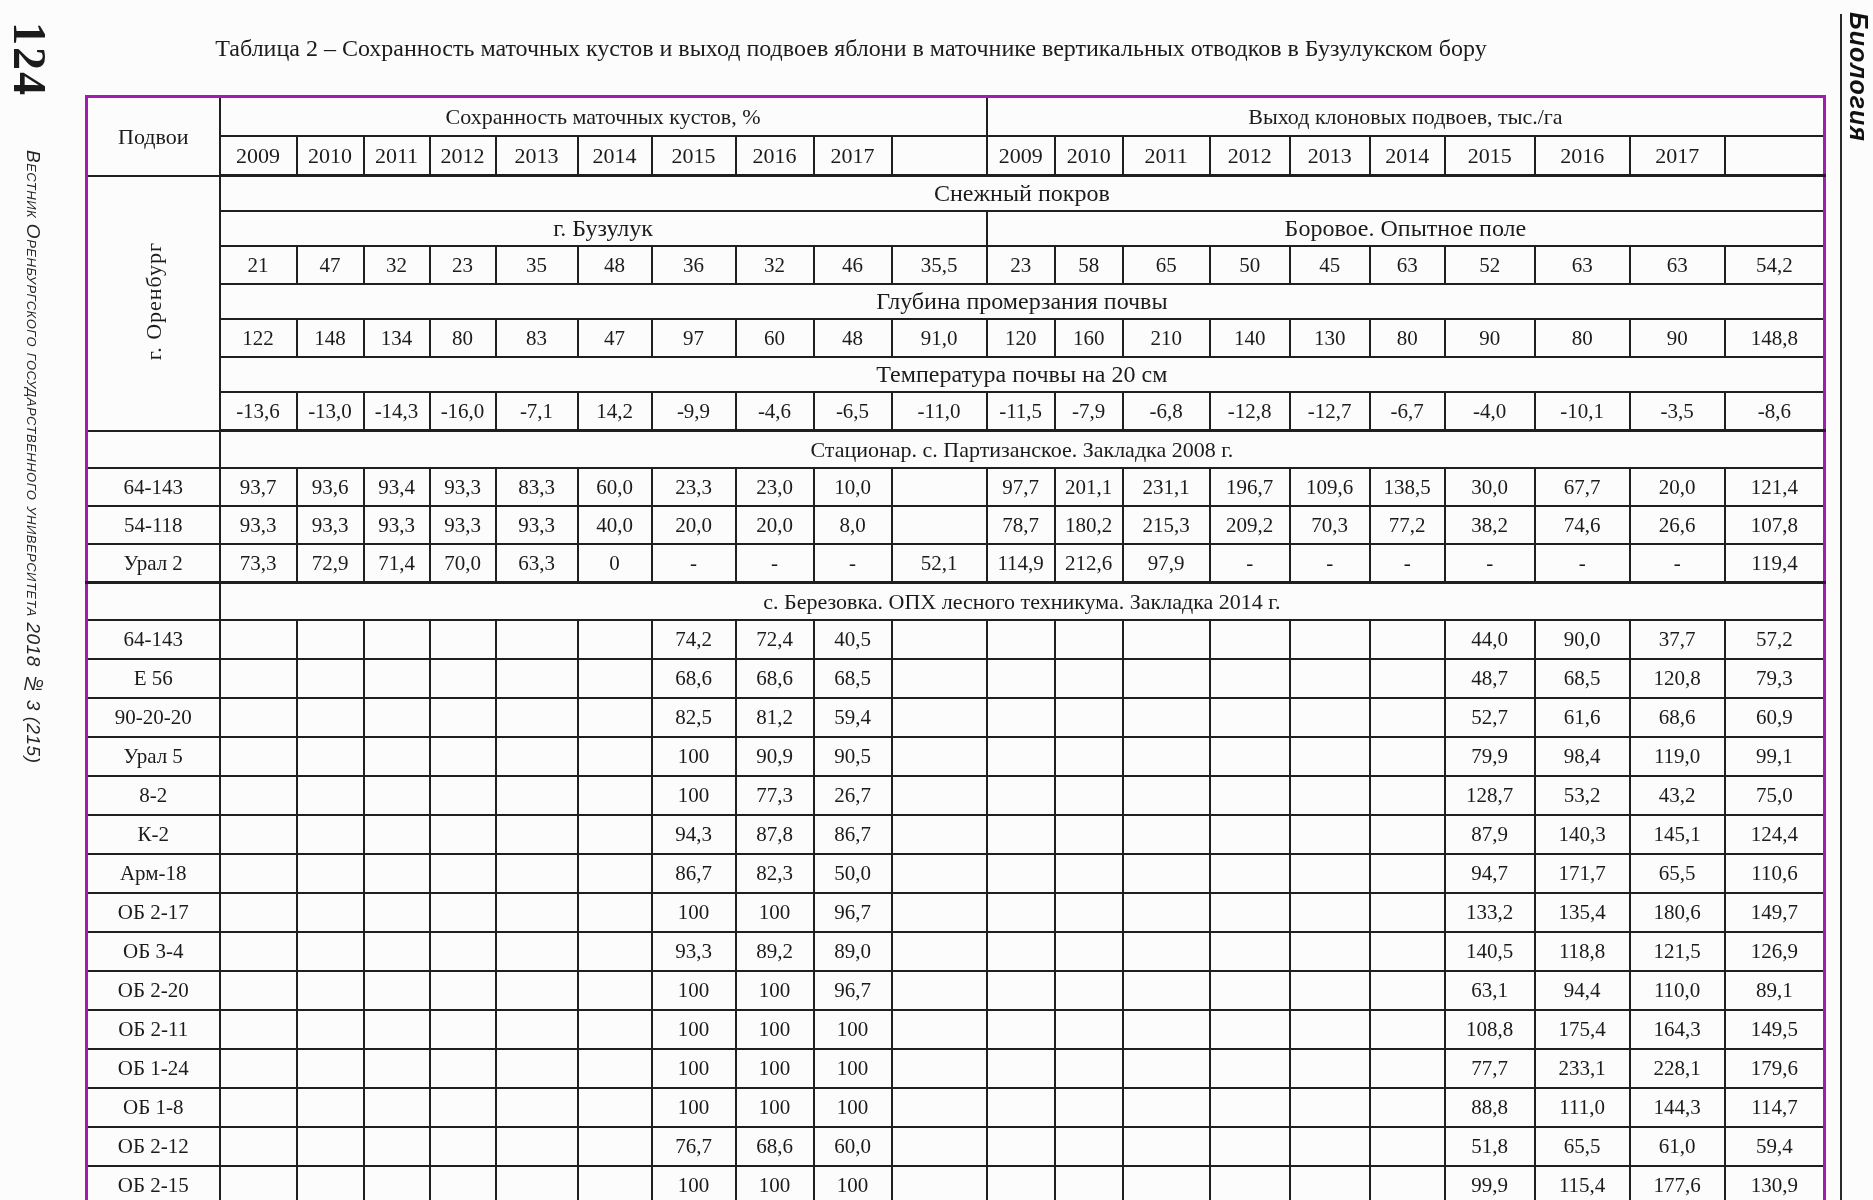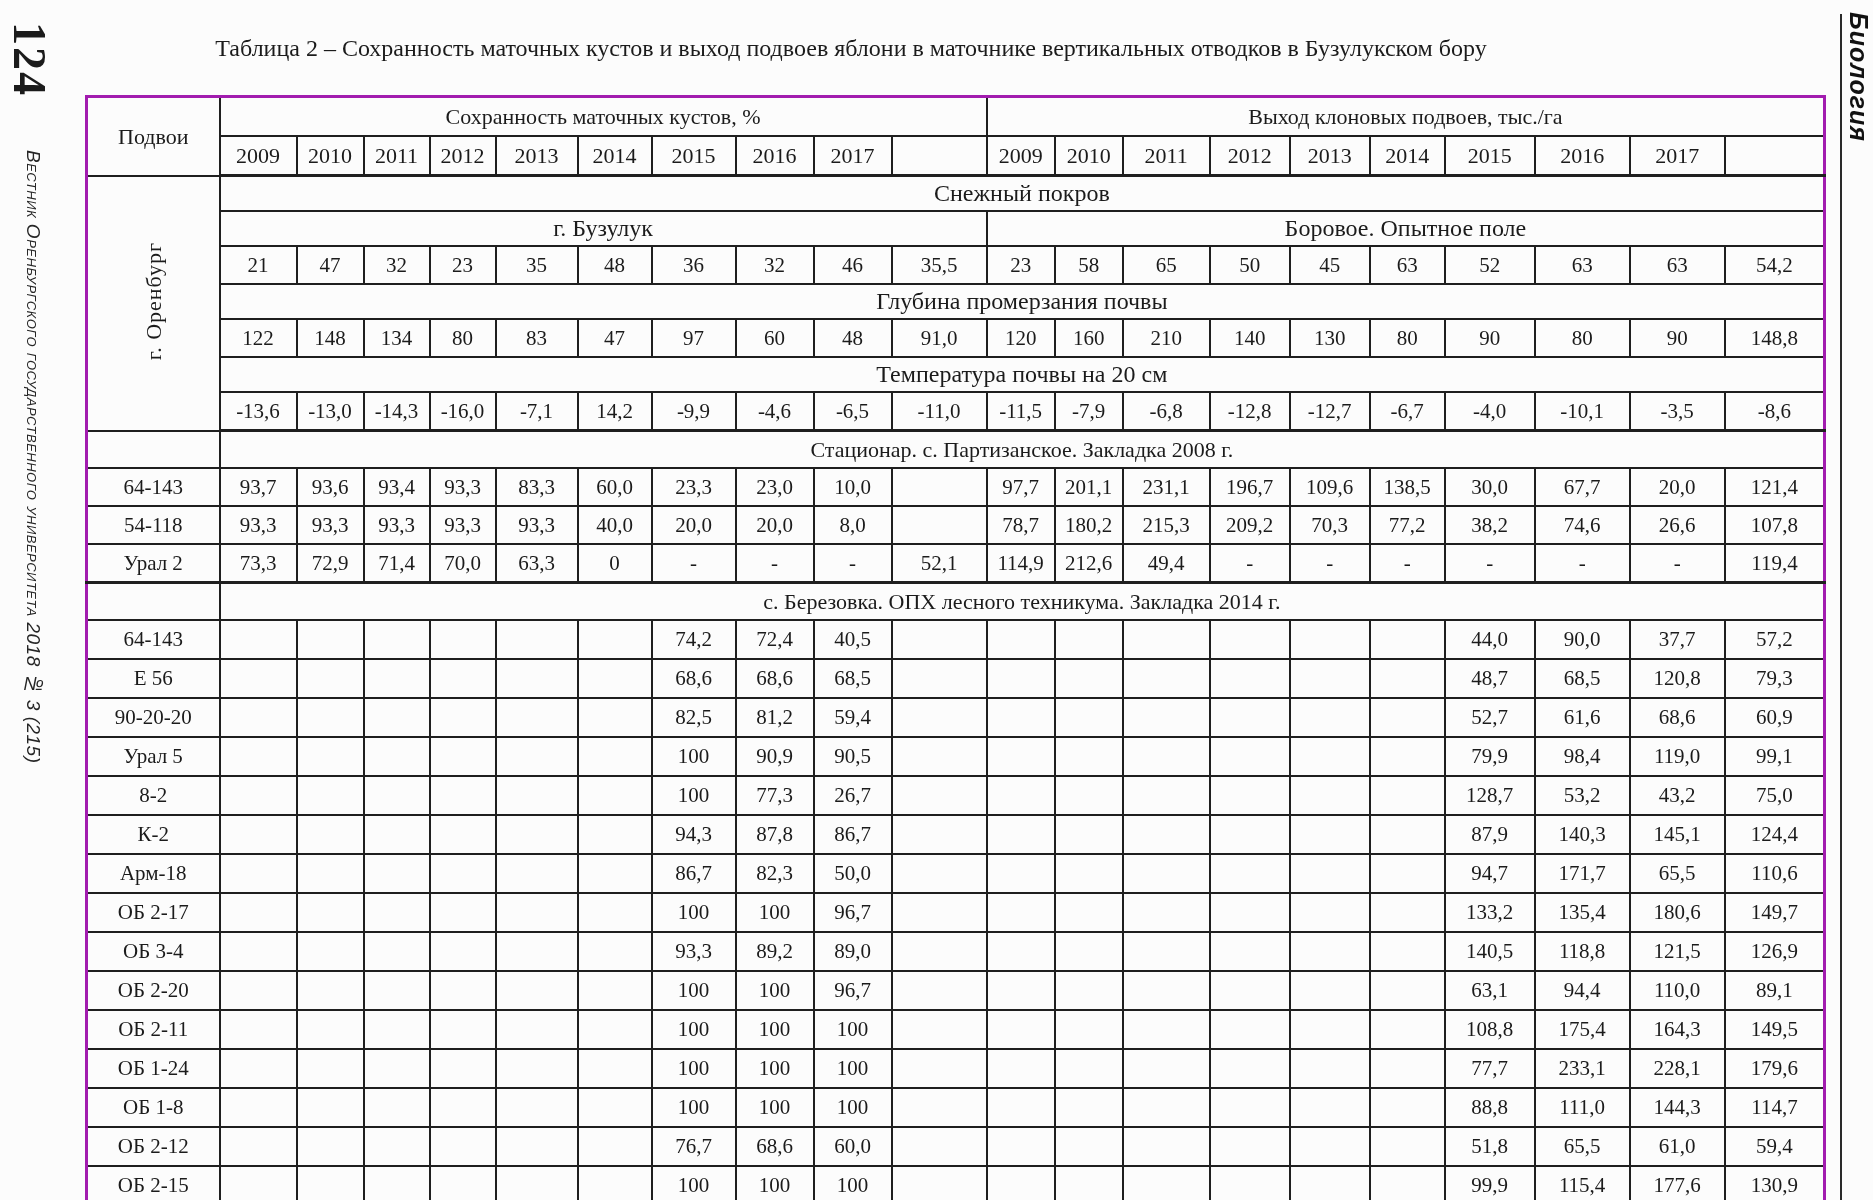--- a/index.html
+++ b/index.html
@@ -274,21 +274,21 @@
           <td>71,4</td>
           <td>70,0</td>
           <td>63,3</td>
           <td>0</td>
           <td>-</td>
           <td>-</td>
           <td>-</td>
           <td>52,1</td>
           <td>114,9</td>
           <td>212,6</td>
-          <td>49,4</td>
+          <td>97,9</td>
           <td>-</td>
           <td>-</td>
           <td>-</td>
           <td>-</td>
           <td>-</td>
           <td>-</td>
           <td>119,4</td>
         </tr>
         <tr class="r-sect">
           <td></td>

